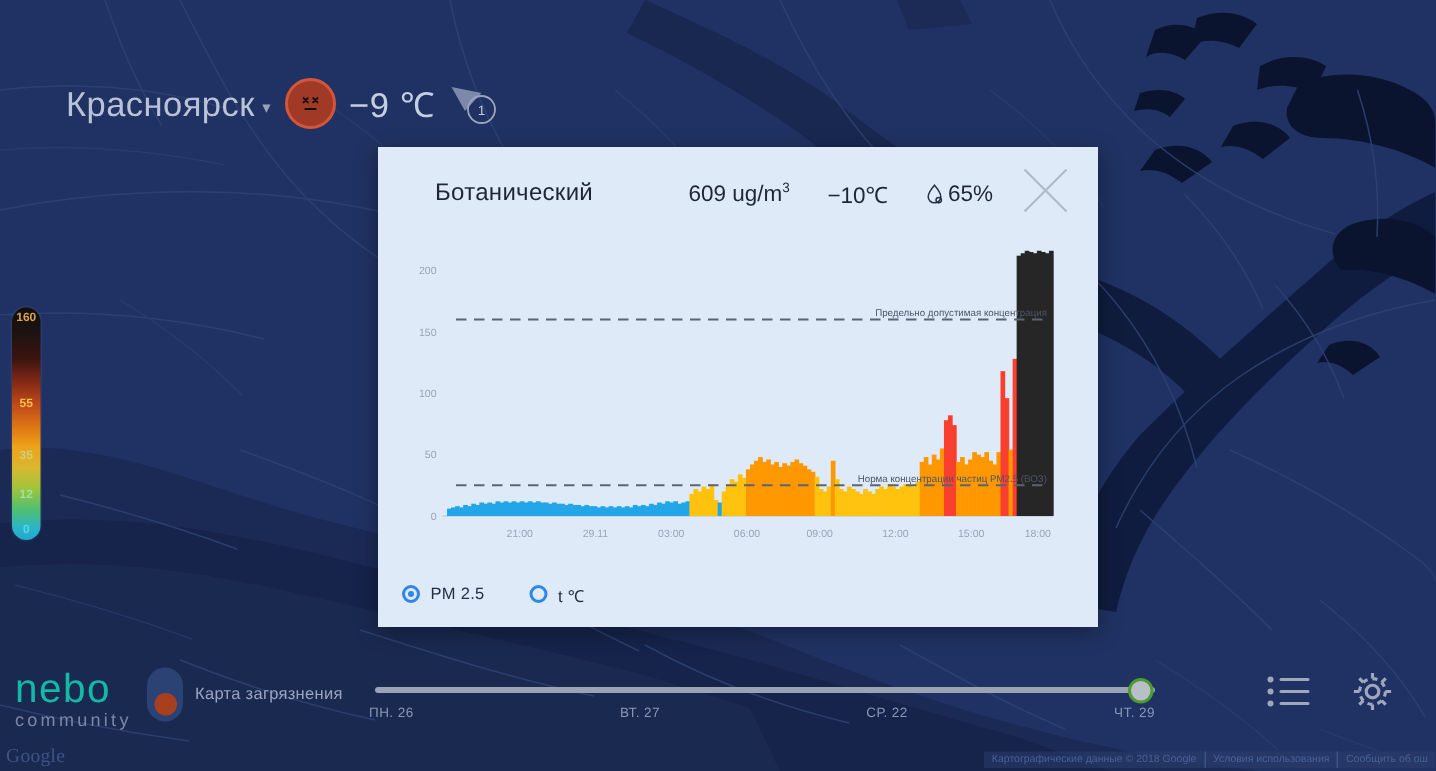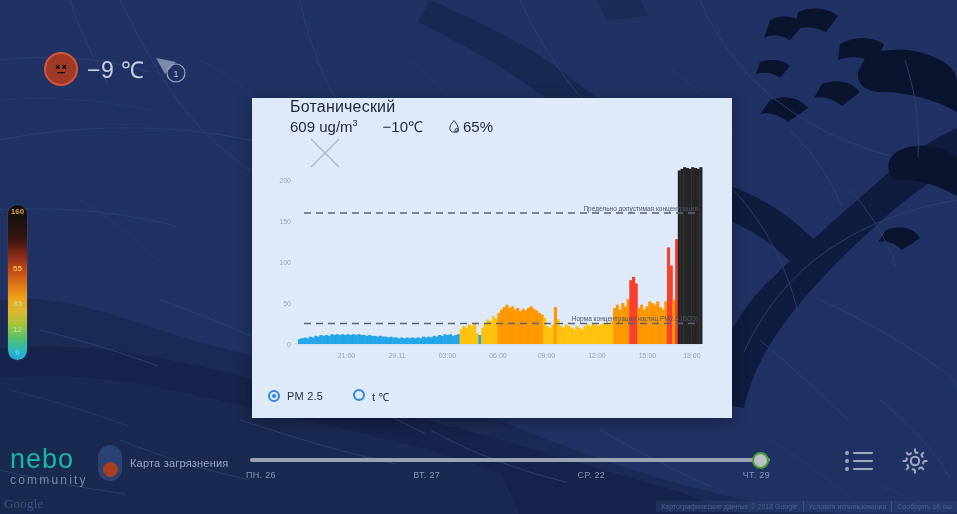--- a/index.html
+++ b/index.html
@@ -120,44 +120,43 @@
   .icon-btn { opacity:.78; }
 
   
   .modal {
     position:absolute; left:252px; top:98px;
     width:480px; height:320px;
     background:#dfeaf9;
     box-shadow:0 3px 14px rgba(0,0,0,.35);
   }
   .m-head {
-    height:62px; display:flex; align-items:flex-start;
+    height:62px; display:flex; align-items:center;
     padding:0 18px 0 38px;
-    flex-direction:column;
   }
   .m-title { font-size:16px; color:#1e2733; letter-spacing:.2px; flex:1; }
   .m-stats { display:flex; align-items:center; gap:25px; font-size:15px; color:#1e2733; }
   .m-pm sup { font-size:9px; }
   .m-hum { display:flex; align-items:center; gap:2px; }
   .m-close { margin-left:18px; opacity:.45; cursor:pointer; }
 
   
   .chart-wrap { position:relative; height:208px; margin:0 24px 0 10px; }
   .chart-svg { position:absolute; left:0; top:0; }
   .ytick { font-size:7px; fill:#9aa4b4; text-anchor:end; }
   .xtick { font-size:7px; fill:#9aa4b4; text-anchor:middle; }
   .annot { font-size:6.5px; fill:#4c5666; }
 
   
   .m-foot {
     position:absolute; left:0; bottom:0; width:480px; height:44px;
     display:flex; align-items:center; padding:0 18px 0 16px;
   }
   .radio-grp { display:flex; align-items:center; gap:30px; flex:1; }
-  .radio { display:flex; align-items:flex-start; gap:7px; font-size:11px; color:#22303f; letter-spacing:.2px; cursor:pointer; }
+  .radio { display:flex; align-items:center; gap:7px; font-size:11px; color:#22303f; letter-spacing:.2px; cursor:pointer; }
   .rdot { width:12px;height:12px;border-radius:50%;border:2px solid #2f86e8; position:relative; }
   .rdot.on::after { content:""; position:absolute; left:2px; top:2px; width:4px;height:4px;border-radius:50%; background:#2f86e8; }
   .range-grp { display:flex; align-items:center; gap:44px; font-size:10.5px; letter-spacing:1.1px; }
   .range { color:#1c2631; cursor:pointer; }
   .range.active { color:#9cc4ee; }
 </style>
 </head>
 <body>
 
 <div id="map">
@@ -225,20 +224,24 @@
 
   <div class="g-logo">Google</div>
   <div class="attrib">
     <span>Картографические данные © 2018 Google</span>
     <span>Условия использования</span>
     <span>Сообщить об ош</span>
   </div>
 </div>
 
 <div class="city-row">
+  <div class="city-name">
+    <span>Красноярск</span>
+    <span class="city-caret">▾</span>
+  </div>
   <div class="aqi-face">
     <svg width="20" height="20" viewBox="0 0 20 20">
       <g stroke="#0e0e0e" stroke-width="1.3" stroke-linecap="round">
         <path d="M5.4,6.4 L8.2,9.2 M8.2,6.4 L5.4,9.2"></path>
         <path d="M11.8,6.4 L14.6,9.2 M14.6,6.4 L11.8,9.2"></path>
         <path d="M6.6,13.6 L13.4,13.6"></path>
       </g>
     </svg>
   </div>
   <div class="temp">−9 ℃</div>

